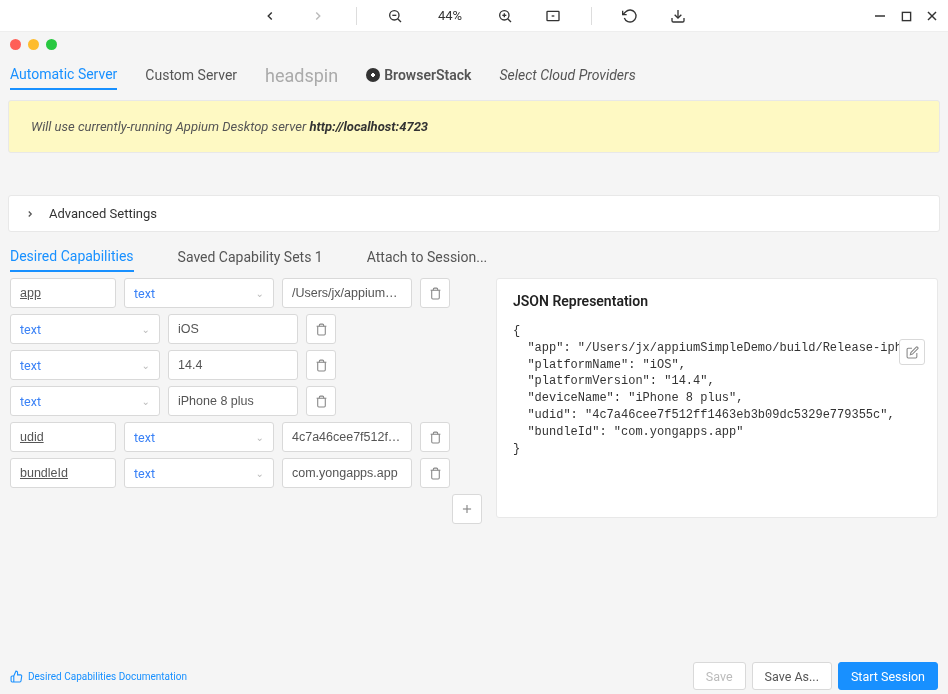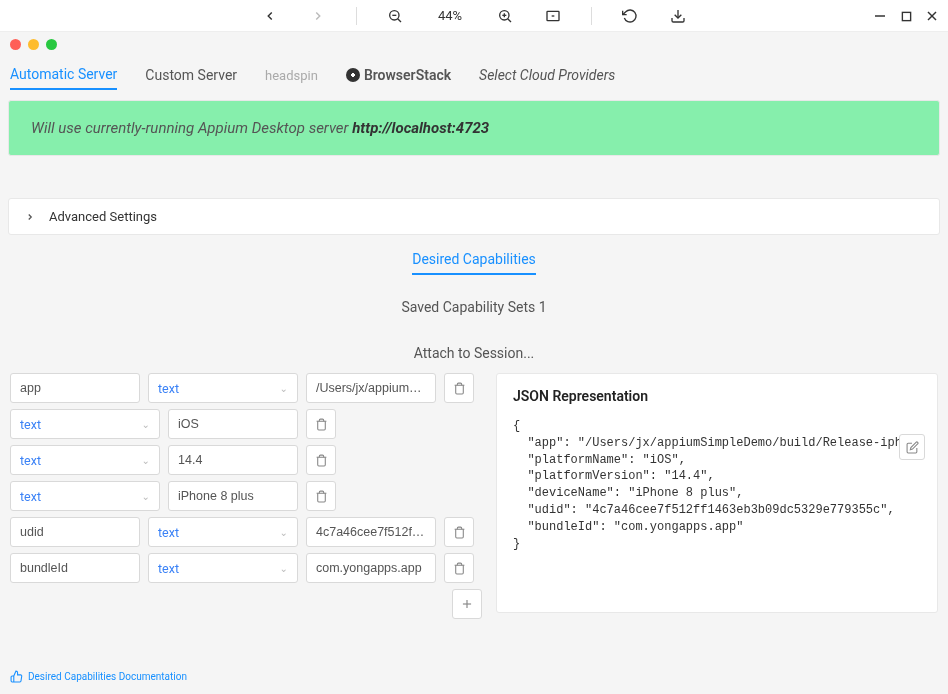--- a/index.html
+++ b/index.html
@@ -33,39 +33,39 @@
 
     
     .app { background:#f5f5f5; height:calc(694px - 32px); display:flex; flex-direction:column;justify-content:center; }
     .mac-titlebar { height:24px; display:flex; align-items:center; padding-left:10px; gap:7px; }
     .mac-dot { width:11px; height:11px; border-radius:50%; }
     .mac-close{background:#ff5f57;} .mac-min{background:#febc2e;} .mac-max{background:#28c840;}
 
     .server-tabs { display:flex; align-items:center; gap:28px; padding:6px 10px 0 10px; height:38px; background:#f5f5f5; }
     .server-tab { font-size:14px; color:#555; cursor:pointer; padding-bottom:6px; display:flex; align-items:center; gap:4px; }
     .server-tab.active { color:#1890ff; border-bottom:2px solid #1890ff; }
-    .server-tab.muted { color:#aaa; font-size:13px; }
+    .server-tab.muted { color:#aaa; font-size:18px; }
     .server-tab.italic { font-style:italic; color:#555; font-size:14px; }
     .bs-logo { width:14px; height:14px; border-radius:50%; background: radial-gradient(circle at 50% 50%, #fff 0 20%, #333 21% 100%); display:inline-block; }
 
-    .info-panel { background:#86efac; border:1px solid #e8e8e8; border-radius:3px; margin:6px 8px; padding:18px 22px; font-size:15px; font-style:italic; color:#555; }
+    .info-panel { background:#fef9c3; border:1px solid #e8e8e8; border-radius:3px; margin:6px 8px; padding:18px 22px; font-size:13px; font-style:italic; color:#555; }
     .info-panel b { font-style:italic; font-weight:700; color:#333; }
 
     .advanced { background:#fff; border:1px solid #e8e8e8; border-radius:3px; margin:36px 8px 6px 8px; padding:10px 16px; display:flex; align-items:center; gap:14px; cursor:pointer; }
     .chevron { font-size:12px; color:#555; }
 
-    .cap-tabs { display:flex; align-items:center; gap:24px; padding:10px 10px 0 10px;flex-direction:column; }
+    .cap-tabs { display:flex; align-items:center; gap:44px; padding:10px 10px 0 10px; }
     .cap-tab { font-size:14px; color:#555; cursor:pointer; padding-bottom:6px; }
     .cap-tab.active { color:#1890ff; border-bottom:2px solid #1890ff; }
 
     .main-area { display:flex; gap:14px; padding:6px 10px; flex:1; }
     .caps-col { width:472px; }
     .caps-row { display:flex; gap:8px; margin-bottom:6px; }
     .txt-input { height:30px; border:1px solid #d9d9d9; border-radius:3px; background:#fff; padding:0 9px; font-size:12.5px; color:#555; outline:none; }
-    .name-input { width:130px; }
+    .name-input { width:106px;text-decoration:underline; }
     .type-select { width:150px; position:relative; display:flex; align-items:center; justify-content:space-between; cursor:pointer; }
     .type-select .sel-text { color:#3b82f6; }
     .type-select .sel-arrow { color:#bbb; font-size:10px; }
     .value-input { width:130px; text-overflow:ellipsis; overflow:hidden; white-space:nowrap; }
     .icon-btn { width:30px; height:30px; border:1px solid #d9d9d9; border-radius:3px; background:#fff; display:flex; align-items:center; justify-content:center; color:#888; cursor:pointer; }
     .add-row { display:flex; justify-content:flex-end; margin-top:0; }
 
     .json-col { flex:1; background:#fff; border:1px solid #e8e8e8; border-radius:3px; padding:14px 16px; position:relative; max-height:240px; overflow:hidden; }
     .json-title { font-size:14px; font-weight:600; margin-bottom:14px; color:#222; }
     .json-body { font-family: "SFMono-Regular", Consolas, "Liberation Mono", Menlo, monospace; font-size:12px; line-height:1.4; color:#333; white-space:pre; overflow:hidden; }
@@ -306,14 +306,19 @@
 
   <div class="footer">
     <div class="doc-link">
       <span>
         <svg width="13" height="13" viewBox="0 0 24 24" fill="none" stroke="currentColor" stroke-width="2">
             <path d="M14 9V5a3 3 0 0 0-3-3l-4 9v11h11.28a2 2 0 0 0 2-1.7l1.38-9a2 2 0 0 0-2-2.3zM7 22H4a2 2 0 0 1-2-2v-7a2 2 0 0 1 2-2h3"></path>
           </svg>
       </span>
       <span>Desired Capabilities Documentation</span>
     </div>
+    <div class="footer-btns">
+      <div class="btn disabled">Save</div>
+      <div class="btn">Save As...</div>
+      <div class="btn primary">Start Session</div>
+    </div>
   </div>
 </div>
 
 </body></html>

